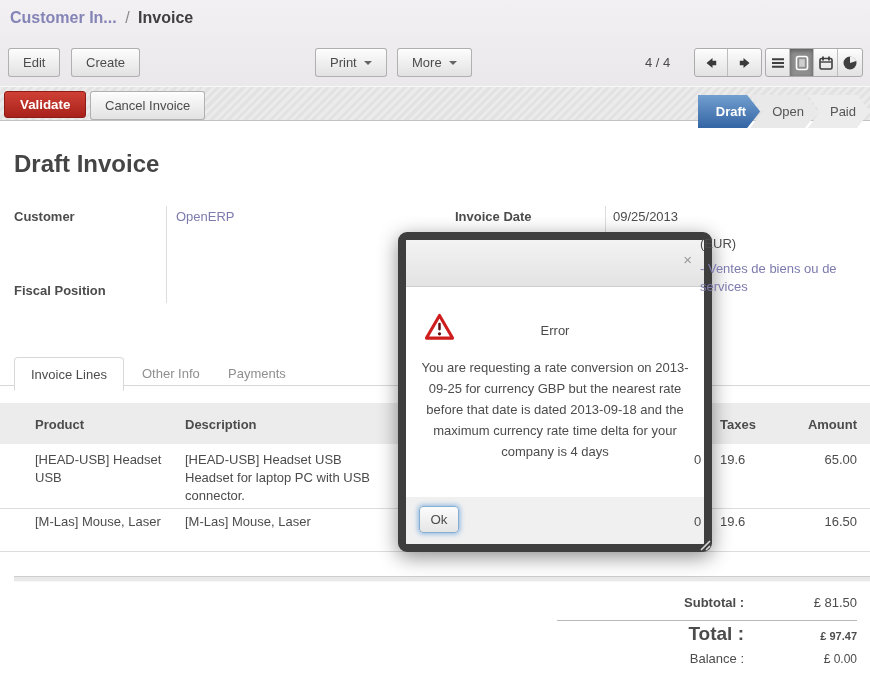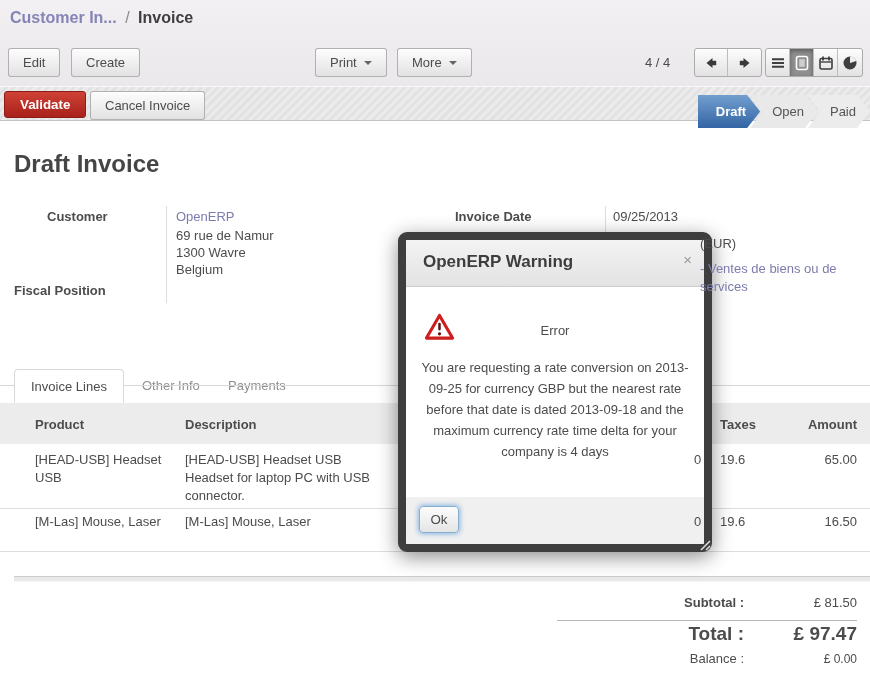--- a/index.html
+++ b/index.html
@@ -62,21 +62,21 @@
   .fval{position:absolute;color:#4c4c4c;}
   .link{color:#7c7bad;cursor:pointer;}
   .addr{white-space:pre-line;line-height:17px;}
   .journal-frag{position:absolute;left:700px;top:260px;width:152px;line-height:17.5px;
                 color:#7c7bad;z-index:60;cursor:pointer;}
   .eur-frag{position:absolute;left:700px;top:236px;z-index:60;}
 
   
   .tabs-line{position:absolute;left:0;top:385px;width:870px;height:1px;background:#d8d8d8;}
   .tab{position:absolute;top:357px;height:28px;display:inline-flex;align-items:center;
-       padding:16px 16px;color:#8f8f8f;cursor:pointer;box-sizing:border-box;margin-top:12px;}
+       padding:16px 16px;color:#8f8f8f;cursor:pointer;box-sizing:border-box;}
   .tab.active{left:14px;background:#fff;border:1px solid #d8d8d8;border-bottom:1px solid #fff;
        border-radius:4px 4px 0 0;color:#4c4c4c;z-index:2;height:29px;}
   .tab.t2{left:126px;} .tab.t3{left:212px;}
 
   
   .thead{position:absolute;left:0;top:403px;width:870px;height:41px;background:#ececec;}
   .th{position:absolute;top:14px;font-weight:bold;color:#4c4c4c;}
   .th-product{left:35px;} .th-desc{left:185px;} .th-taxes{left:720px;}
   .th-amount{right:13px;width:90px;text-align:right;}
   .cell{position:absolute;color:#4c4c4c;line-height:18px;}
@@ -87,21 +87,21 @@
   
   .big-sep{position:absolute;left:14px;right:0;top:576px;height:4px;background:#e9e9e9;
            border-top:1px solid #cdcdcd;border-bottom:1px solid #f7f7f7;}
   .totals{position:absolute;right:13px;top:595px;width:300px;}
   .trow{display:flex;align-items:baseline;height:22px;}
   .tlabel{flex:1;text-align:right;font-weight:bold;padding-right:0;}
   .tval{width:113px;text-align:right;}
   .tdivider{border-top:1px solid #b9b9b9;margin:3px 0 2px;}
   .trow.total{height:28px;}
   .trow.total .tlabel{font-size:19px;}
-  .trow.total .tval{font-size:19px;font-weight:bold;}
+  .trow.total .tval{font-size:11px;font-weight:bold;}
   .trow.balance{height:20px;}
   .trow.balance .tlabel{font-weight:normal;}
   .trow.balance .tval{font-size:12px;}
 
   
   .dialog{position:absolute;left:398px;top:232px;width:298px;height:304px;z-index:50;
           border:8px solid #3e3e3e;border-radius:9px;background:#fff;
           box-shadow:0 5px 20px rgba(0,0,0,.45);}
   .dlg-header{position:relative;height:46px;background:linear-gradient(#f3f3f3,#e3e3e3);
               border-bottom:1px solid #cecece;}
@@ -189,26 +189,23 @@
     <button class="btn btn-cancel">Cancel Invoice</button>
     <div class="steps">
       <div class="step first">Draft</div>
       <div class="step s2">Open</div>
       <div class="step s3">Paid</div>
     </div>
   </div>
 
   <div class="page-title">Draft Invoice</div>
 
-  <div class="flabel" style="left:14px;top:209px;margin-left:33px;">Customer</div>
+  <div class="flabel" style="left:14px;top:209px;">Customer</div>
   <div class="vsep" style="left:166px;top:206px;height:97px;"></div>
   <div class="fval link" style="left:176px;top:209px;">OpenERP</div>
-  <div class="fval addr" style="left:176px;top:227px;">69 rue de Namur
-1300 Wavre
-Belgium</div>
   <div class="flabel" style="left:14px;top:283px;">Fiscal Position</div>
 
   <div class="flabel" style="left:455px;top:209px;">Invoice Date</div>
   <div class="vsep" style="left:605px;top:206px;height:97px;"></div>
   <div class="fval" style="left:613px;top:209px;">09/25/2013</div>
   <div class="eur-frag">(EUR)</div>
   <div class="journal-frag">- Ventes de biens ou de services</div>
 
   <div class="tab active">Invoice Lines</div>
   <div class="tab t2">Other Info</div>
@@ -253,21 +250,20 @@
       <span class="tval">£ 97.47</span>
     </div>
     <div class="trow balance">
       <span class="tlabel">Balance :</span>
       <span class="tval">£ 0.00</span>
     </div>
   </div>
 
   <div class="dialog">
     <div class="dlg-header">
-      <span class="dlg-title">OpenERP Warning</span>
       <span class="dlg-close">×</span>
     </div>
     <div class="dlg-body">
       <svg class="warn-icon" viewBox="0 0 32 29" width="31" height="28">
         <path d="M16 2.5 L29.5 26 H2.5 Z" fill="#fff" stroke="#cf1d1d" stroke-width="3.2" stroke-linejoin="round"></path>
         <rect x="14.7" y="10" width="2.6" height="8" rx="1.2" fill="#5c1010"></rect>
         <circle cx="16" cy="21.6" r="1.7" fill="#5c1010"></circle>
       </svg>
       <div class="err-heading">Error</div>
       <div class="err-msg">You are requesting a rate conversion on 2013-09-25 for currency GBP but the nearest rate before that date is dated 2013-09-18 and the maximum currency rate time delta for your company is 4 days</div>

